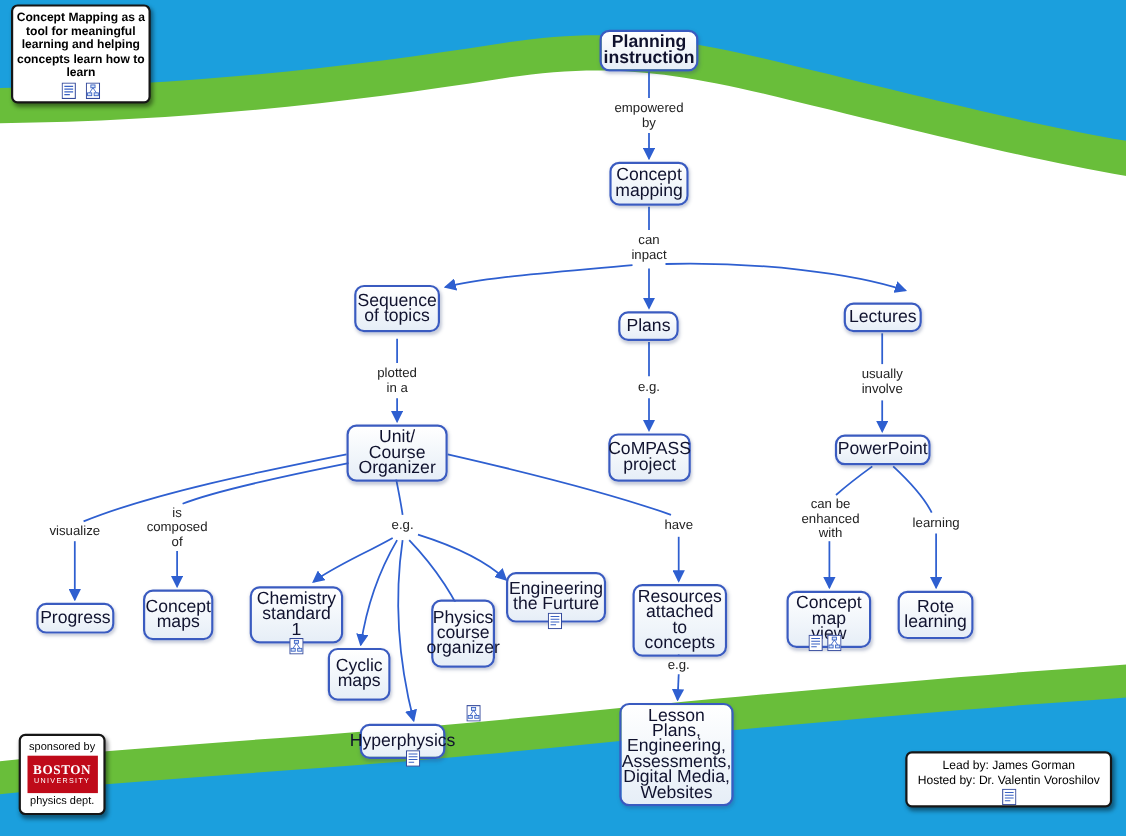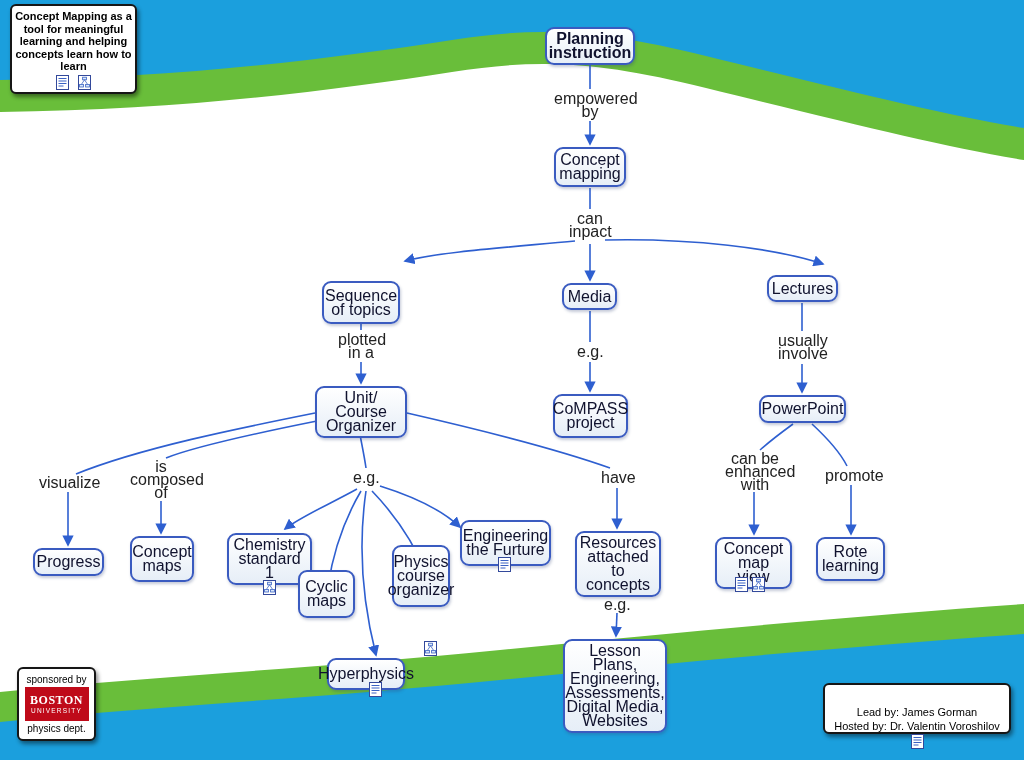--- a/index.html
+++ b/index.html
@@ -13,35 +13,35 @@
   body{font-family:"Liberation Sans",sans-serif;background:#fff}
   .canvas{position:relative;width:1024px;height:760px;overflow:hidden;background:#fff}
   svg.layer{position:absolute;left:0;top:0;pointer-events:none}
   .bg{z-index:0}
   .edges{z-index:1}
   .node{position:absolute;display:flex;align-items:center;justify-content:center;text-align:center;
     background:linear-gradient(#ffffff,#e6eef7);border:2px solid var(--node-border);border-radius:9px;
     font-size:16px;line-height:14px;color:#10122e;padding:3px 5px;
     box-shadow:1px 2px 3px rgba(50,70,120,.28);z-index:3}
   .node.bold{font-weight:bold}
-  .llabel{position:absolute;transform:translateX(-50%);text-align:center;font-size:16px;line-height:13px;
+  .llabel{position:absolute;transform:translateX(-50%);text-align:center;font-size:12px;line-height:13px;
     color:#222;background:#fff;z-index:2;padding:0 1px}
   .ricon{position:absolute;width:13px;height:15px;z-index:4}
   .ricon.inline{position:static;display:inline-block;margin:0 3px;vertical-align:middle}
   .wbox{position:absolute;background:#fff;border:2px solid #161616;border-radius:6px;
     box-shadow:2px 3px 4px rgba(0,0,0,.45);z-index:5;text-align:center}
   .titlebox{left:10px;top:4px;width:127px;padding:4px 3px 2px;font-weight:bold;font-size:11px;line-height:12.5px;color:#000}
   .titlebox .iconrow{margin-top:2px}
   .sponsorbox{left:17px;top:667px;width:79px;height:74px;display:flex;flex-direction:column;align-items:center;justify-content:center;gap:2px}
   .sponsorbox .sp{font-size:10px;color:#000}
   .bulogo{width:64px;height:34px;background:var(--logo-red);display:flex;flex-direction:column;align-items:center;justify-content:center;color:#ffffff}
   .bulogo .b1{font-family:"Liberation Serif",serif;font-weight:bold;font-size:12px;line-height:13px;letter-spacing:.5px}
   .bulogo .b2{font-size:6.5px;letter-spacing:1.2px;line-height:8px}
   .sponsorbox .dept{font-size:10px;color:#000}
-  .creditbox{left:823px;top:683px;width:188px;height:51px;padding-top:20px;font-size:11px;line-height:14px;color:#000}
+  .creditbox{left:823px;top:683px;width:188px;height:51px;padding-top:4px;font-size:11px;line-height:14px;color:#000}
 </style>
 </head>
 <body>
 
 <div class="canvas">
 
   <svg class="layer bg" width="1024" height="760" viewBox="0 0 1024 760">
     <path d="M0,0 H1024 V160 C940,146 846,122 706,88 C600,62 540,58 452,72 C330,91 180,110 0,112 Z" style="fill:var(--wave-green)"></path>
     <path d="M0,0 H1024 V128 C940,114 846,90 706,56 C600,30 540,26 452,40 C330,59 180,78 0,80 Z" style="fill:var(--sky-blue)"></path>
     <path d="M0,760 V692 C150,676 300,670 500,650 C700,630 880,614 1024,604 V760 Z" style="fill:var(--wave-green)"></path>
@@ -85,28 +85,28 @@
       <path d="M380,486 C415,497 442,510 460,527" marker-end="url(#arr)"></path>
       <path d="M617,488 L617,528" marker-end="url(#arr)"></path>
       <path d="M617,613 L616,636" marker-end="url(#arr)"></path>
       <path d="M754,492 L754,534" marker-end="url(#arr)"></path>
       <path d="M851,485 L851,534" marker-end="url(#arr)"></path>
     </g>
   </svg>
 
   <div class="node bold" style="left:545px;top:27px;width:90px;min-height:38px">Planning instruction</div>
   <div class="node" style="left:554px;top:147px;width:72px;min-height:40px">Concept mapping</div>
-  <div class="node" style="left:322px;top:281px;width:78px;min-height:43px">Sequence of topics</div>
-  <div class="node" style="left:562px;top:283px;width:55px;min-height:27px">Media</div>
+  <div class="node" style="left:322px;top:259px;width:78px;min-height:43px">Sequence of topics</div>
+  <div class="node" style="left:562px;top:283px;width:55px;min-height:27px">Plans</div>
   <div class="node" style="left:767px;top:275px;width:71px;min-height:27px">Lectures</div>
   <div class="node" style="left:315px;top:386px;width:92px;min-height:42px">Unit/ Course Organizer</div>
   <div class="node" style="left:33px;top:548px;width:71px;min-height:28px">Progress</div>
   <div class="node" style="left:130px;top:536px;width:64px;min-height:46px">Concept maps</div>
   <div class="node" style="left:227px;top:533px;width:85px;min-height:46px">Chemistry standard 1</div>
-  <div class="node" style="left:298px;top:570px;width:57px;min-height:48px">Cyclic maps</div>
+  <div class="node" style="left:298px;top:589px;width:57px;min-height:48px">Cyclic maps</div>
   <div class="node" style="left:392px;top:545px;width:58px;min-height:62px">Physics course organizer</div>
   <div class="node" style="left:327px;top:658px;width:78px;min-height:32px">Hyperphysics</div>
   <div class="node" style="left:460px;top:520px;width:91px;min-height:46px">Engineering the Furture</div>
   <div class="node" style="left:575px;top:531px;width:86px;min-height:57px">Resources attached to concepts</div>
   <div class="node" style="left:563px;top:639px;width:104px;min-height:90px">Lesson Plans, Engineering, Assessments, Digital Media, Websites</div>
   <div class="node" style="left:553px;top:394px;width:75px;min-height:44px">CoMPASS project</div>
   <div class="node" style="left:759px;top:395px;width:87px;min-height:28px">PowerPoint</div>
   <div class="node" style="left:715px;top:537px;width:77px;min-height:44px">Concept map view</div>
   <div class="node" style="left:816px;top:537px;width:69px;min-height:44px">Rote learning</div>
 
@@ -114,21 +114,21 @@
   <div class="llabel" style="left:590px;top:212px;width:44px">can inpact</div>
   <div class="llabel" style="left:361px;top:333px;width:48px">plotted in a</div>
   <div class="llabel" style="left:68px;top:476px;width:60px">visualize</div>
   <div class="llabel" style="left:161px;top:460px;width:64px">is composed of</div>
   <div class="llabel" style="left:366px;top:471px;width:28px">e.g.</div>
   <div class="llabel" style="left:617px;top:471px;width:34px">have</div>
   <div class="llabel" style="left:590px;top:345px;width:28px">e.g.</div>
   <div class="llabel" style="left:617px;top:598px;width:28px">e.g.</div>
   <div class="llabel" style="left:802px;top:334px;width:50px">usually involve</div>
   <div class="llabel" style="left:755px;top:452px;width:62px">can be enhanced with</div>
-  <div class="llabel" style="left:851px;top:469px;width:54px">promote</div>
+  <div class="llabel" style="left:851px;top:469px;width:54px">learning</div>
 
   <svg class="ricon" style="left:263px;top:580px" viewBox="0 0 13 15">
       <rect x="0.5" y="0.5" width="12" height="14" fill="#fff" stroke="#33499b"></rect>
       <rect x="4.6" y="2.2" width="3.8" height="2.6" fill="#d8e6f8" stroke="#3a62c4" stroke-width="0.8"></rect>
       <path d="M6.5,4.8 L3.4,9.4 M6.5,4.8 L9.6,9.4" stroke="#3a62c4" stroke-width="0.8" fill="none"></path>
       <rect x="1.6" y="9.4" width="3.8" height="2.6" fill="#d8e6f8" stroke="#3a62c4" stroke-width="0.8"></rect>
       <rect x="7.6" y="9.4" width="3.8" height="2.6" fill="#d8e6f8" stroke="#3a62c4" stroke-width="0.8"></rect>
     </svg>
   <svg class="ricon" style="left:424px;top:641px" viewBox="0 0 13 15">
       <rect x="0.5" y="0.5" width="12" height="14" fill="#fff" stroke="#33499b"></rect>

